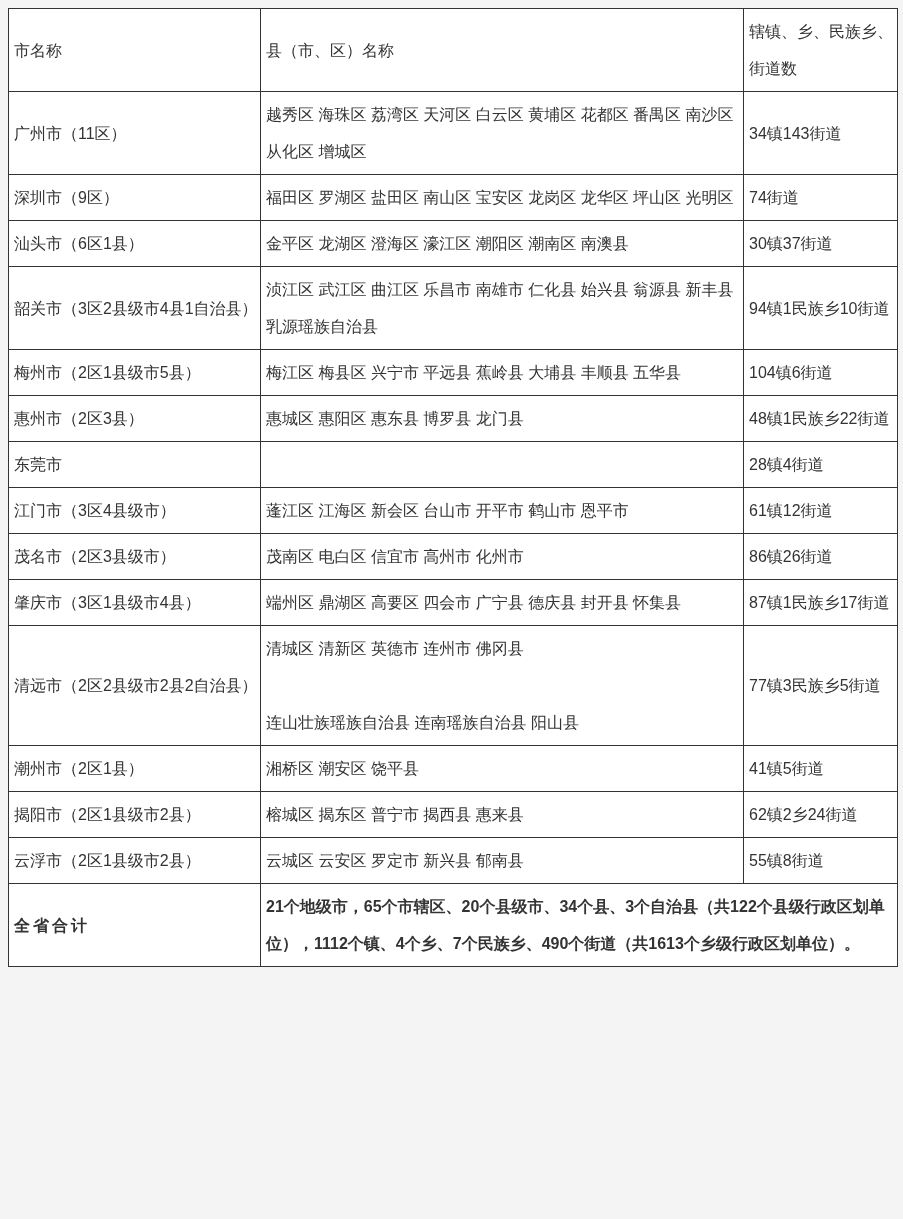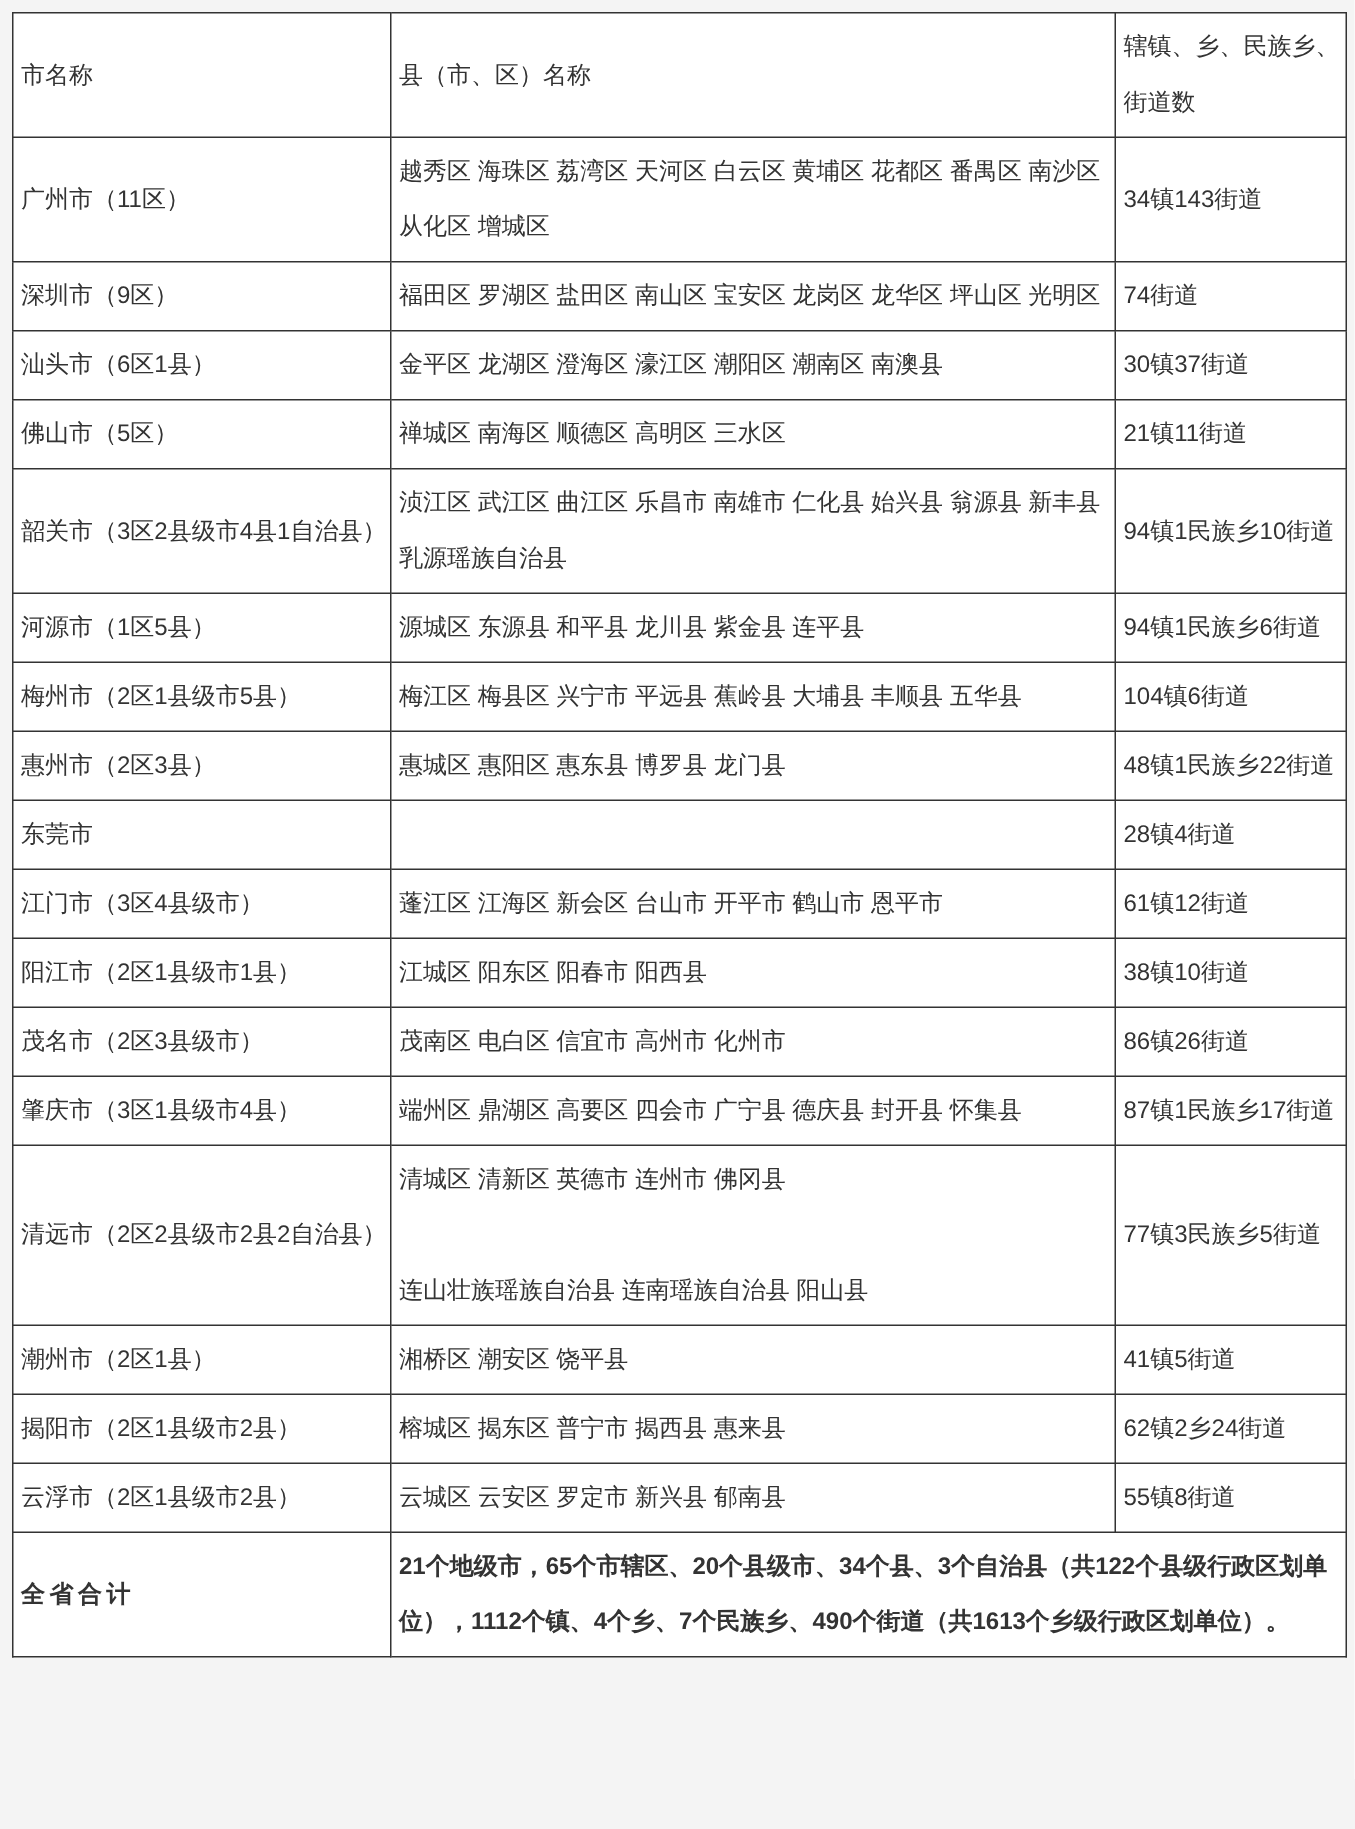--- a/index.html
+++ b/index.html
@@ -68,58 +68,43 @@
           <td>深圳市（9区）</td>
           <td>福田区 罗湖区 盐田区 南山区 宝安区 龙岗区 龙华区 坪山区 光明区</td>
           <td>74街道</td>
         </tr>
         <tr>
           <td>汕头市（6区1县）</td>
           <td>金平区 龙湖区 澄海区 濠江区 潮阳区 潮南区 南澳县</td>
           <td>30镇37街道</td>
         </tr>
         <tr>
-          <td>佛山市（5区）</td>
-          <td>禅城区 南海区 顺德区 高明区 三水区</td>
-          <td>21镇11街道</td>
-        </tr>
-        <tr>
           <td>韶关市（3区2县级市4县1自治县）</td>
           <td>浈江区 武江区 曲江区 乐昌市 南雄市 仁化县 始兴县 翁源县 新丰县 乳源瑶族自治县</td>
           <td>94镇1民族乡10街道</td>
-        </tr>
-        <tr>
-          <td>河源市（1区5县）</td>
-          <td>源城区 东源县 和平县 龙川县 紫金县 连平县</td>
-          <td>94镇1民族乡6街道</td>
         </tr>
         <tr>
           <td>梅州市（2区1县级市5县）</td>
           <td>梅江区 梅县区 兴宁市 平远县 蕉岭县 大埔县 丰顺县 五华县</td>
           <td>104镇6街道</td>
         </tr>
         <tr>
           <td>惠州市（2区3县）</td>
           <td>惠城区 惠阳区 惠东县 博罗县 龙门县</td>
           <td>48镇1民族乡22街道</td>
         </tr>
         <tr>
           <td>东莞市</td>
           <td></td>
           <td>28镇4街道</td>
         </tr>
         <tr>
           <td>江门市（3区4县级市）</td>
           <td>蓬江区 江海区 新会区 台山市 开平市 鹤山市 恩平市</td>
           <td>61镇12街道</td>
-        </tr>
-        <tr>
-          <td>阳江市（2区1县级市1县）</td>
-          <td>江城区 阳东区 阳春市 阳西县</td>
-          <td>38镇10街道</td>
         </tr>
         <tr>
           <td>茂名市（2区3县级市）</td>
           <td>茂南区 电白区 信宜市 高州市 化州市</td>
           <td>86镇26街道</td>
         </tr>
         <tr>
           <td>肇庆市（3区1县级市4县）</td>
           <td>端州区 鼎湖区 高要区 四会市 广宁县 德庆县 封开县 怀集县</td>
           <td>87镇1民族乡17街道</td>

